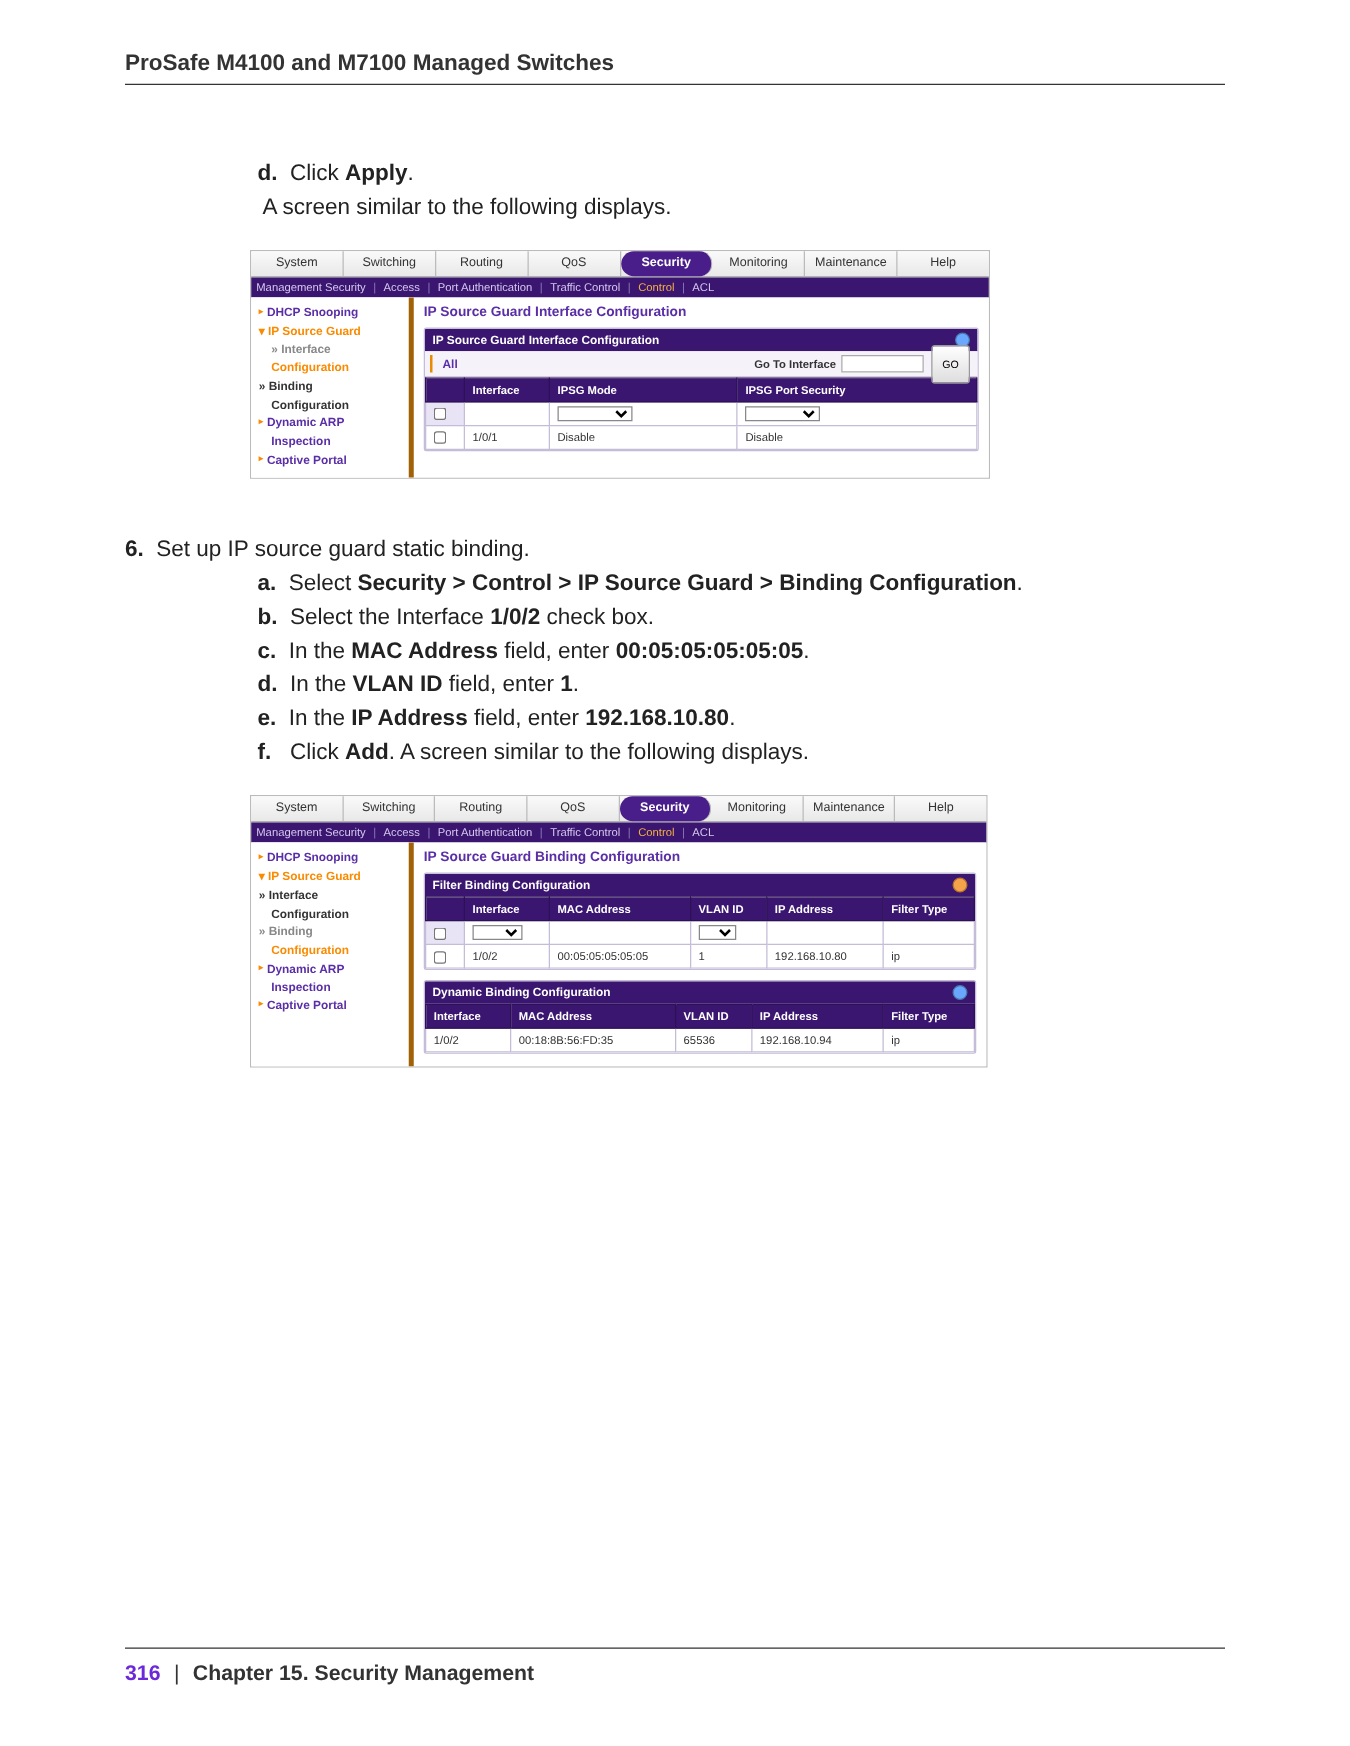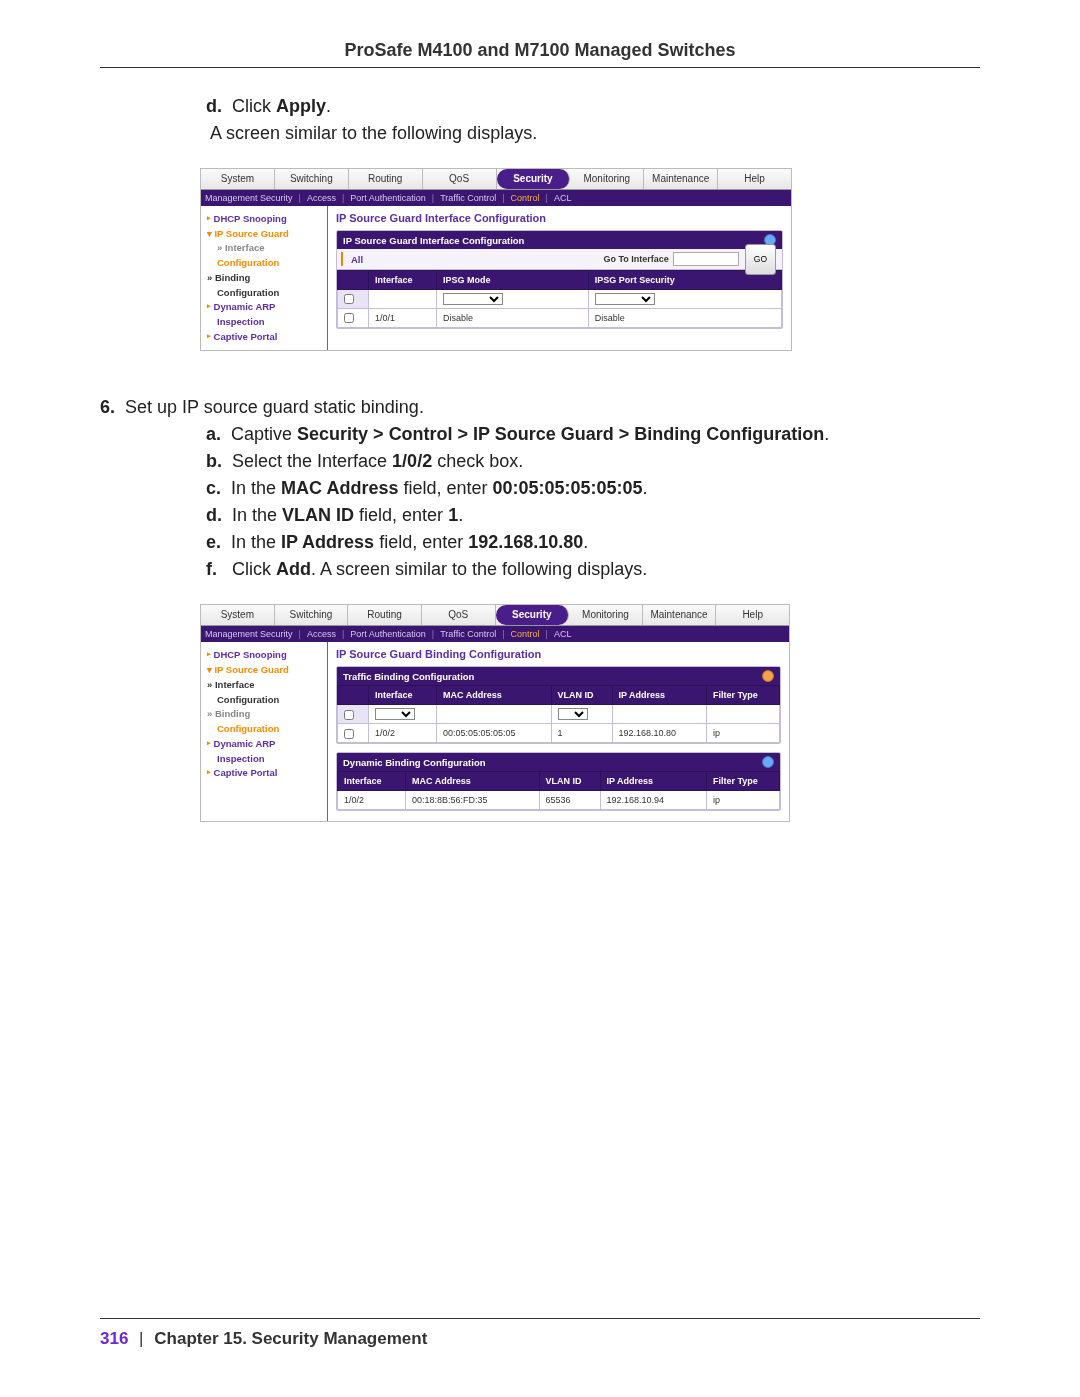--- a/index.html
+++ b/index.html
@@ -11,27 +11,27 @@
   }
   .page {
     width: 1080px;
     min-height: 1397px;
     margin: 0 auto;
     padding: 40px 100px 30px 100px;
     box-sizing: border-box;
     position: relative;
   }
   .header {
-    text-align: center;
+    text-align: left;
     font-weight: bold;
     font-size: 18px;
     color: #333;
     padding-bottom: 6px;
     border-bottom: 1.5px solid #333;
-    margin-bottom: 28px;
+    margin-bottom: 60px;
   }
   .instr-block { margin-left: 60px; }
   .line { margin: 6px 0; }
   .ind2 { margin-left: 46px; }
   .num6 { margin-top: 28px; }
   .bold { font-weight: bold; }
   .screenshot {
     margin: 18px 0 18px 100px;
     border: 1px solid #bbb;
     display: inline-block;
@@ -75,21 +75,21 @@
     text-align: right;
   }
   .subnav span { white-space: nowrap; }
   .subnav .sep { color: #8a78b8; }
   .subnav .hl { color: #f5b042; }
 
   .ss-body { display: flex; background: #fff; }
   .sidebar {
     width: 116px;
     background: #fff;
-    border-right: 1px solid #a16207;
+    border-right: 4px solid #a16207;
     padding: 6px 4px 6px 6px;
     font-size: 9.5px;
     line-height: 1.55;
   }
   .sidebar .s-item { color: #5a2ea6; font-weight: bold; display: flex; align-items: center; }
   .sidebar .s-item-plain { color: #5a2ea6; font-weight: bold; }
   .sidebar .s-sub { color: #fa8a00; font-weight: bold; margin-left: 0px; }
   .sidebar .s-child { color: #555; font-weight: bold; margin-left: 10px; }
   .sidebar .s-child.act { color: #fa8a00; }
   .bullet-o { color: #fa8a00; font-size: 7px; margin-right: 3px; position: relative; top: -1px; }
@@ -294,21 +294,21 @@
 </div>
 
 
 <div class="line num6">
   <span class="bold">6.</span>&nbsp;
   <span>Set up IP source guard static binding.</span>
 </div>
 <div class="instr-block">
   <div class="line ind2">
     <span class="bold">a.</span>&nbsp;
-    <span>Captive </span><span class="bold">Security &gt; Control &gt; IP Source Guard &gt; Binding Configuration</span><span>.</span>
+    <span>Select </span><span class="bold">Security &gt; Control &gt; IP Source Guard &gt; Binding Configuration</span><span>.</span>
   </div>
   <div class="line ind2">
     <span class="bold">b.</span>&nbsp;
     <span>Select the Interface </span><span class="bold">1/0/2</span><span> check box.</span>
   </div>
   <div class="line ind2">
     <span class="bold">c.</span>&nbsp;
     <span>In the </span><span class="bold">MAC Address</span><span> field, enter </span><span class="bold">00:05:05:05:05:05</span><span>.</span>
   </div>
   <div class="line ind2">
@@ -368,21 +368,21 @@
       <div class="s-item-plain" style="margin-left:10px;">Inspection</div>
       <div class="s-item">
             <span class="bullet-o">▸</span>
             <span>Captive Portal</span>
           </div>
     </div>
     <div class="content">
       <div class="panel-title">IP Source Guard Binding Configuration</div>
       <div class="group">
         <div class="group-head">
-          <span>Traffic Binding Configuration</span>
+          <span>Filter Binding Configuration</span>
           <span class="orange-circle"></span>
         </div>
         <table class="cfg">
           <tbody>
                 <tr>
             <th style="width:18px;"></th>
             <th style="width:55px;">Interface</th>
             <th>MAC Address</th>
             <th style="width:48px;">VLAN ID</th>
             <th>IP Address</th>

